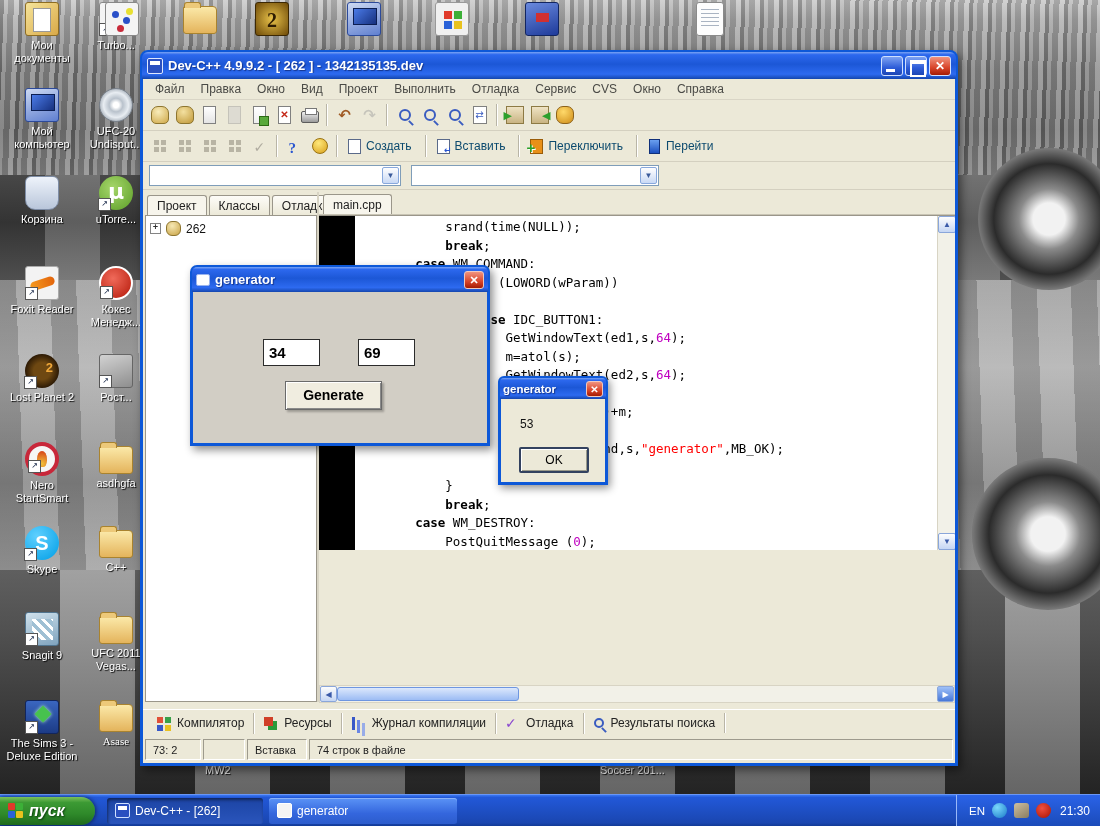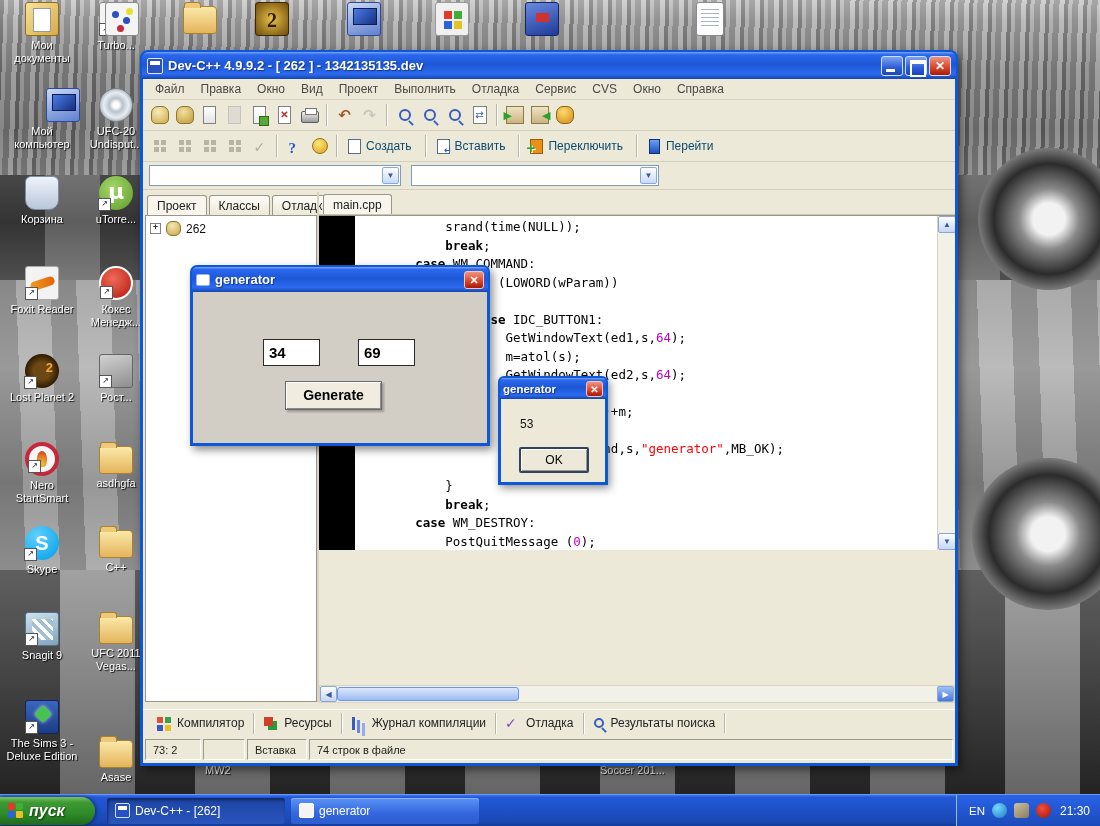--- a/index.html
+++ b/index.html
@@ -269,21 +269,21 @@
   <div class="ph ph-mid"></div>
   <div class="ph ph-bottom"></div>
   <div class="ph wheel w1"></div>
   <div class="ph wheel w2"></div>
 
   <div id="desktop-icons">
       <div class="ditem" style="left: 4px; top: 2px;">
         <span class="di di-my-documents"></span>
         <span class="dlabel">Мои документы</span>
       </div>
-      <div class="ditem" style="left: 4px; top: 88px; align-items: flex-end;">
+      <div class="ditem" style="left: 4px; top: 88px;">
         <span class="di di-my-computer"></span>
         <span class="dlabel">Мой компьютер</span>
       </div>
       <div class="ditem" style="left: 4px; top: 176px;">
         <span class="di di-recycle-bin"></span>
         <span class="dlabel">Корзина</span>
       </div>
       <div class="ditem" style="left: 4px; top: 266px;">
         <span class="di di-foxit sc"></span>
         <span class="dlabel">Foxit Reader</span>
@@ -333,21 +333,21 @@
         <span class="dlabel">asdhgfa</span>
       </div>
       <div class="ditem" style="left: 78px; top: 526px;">
         <span class="di di-folder"></span>
         <span class="dlabel">C++</span>
       </div>
       <div class="ditem" style="left: 78px; top: 612px;">
         <span class="di di-folder"></span>
         <span class="dlabel">UFC 2011 Vegas...</span>
       </div>
-      <div class="ditem" style="left: 78px; top: 736px;">
+      <div class="ditem" style="left: 78px; top: 700px; font-family: Liberation Serif, serif;">
         <span class="di di-folder"></span>
         <span class="dlabel">Asase</span>
       </div>
       <div class="ditem" style="left: 100px; top: 2px; width: 44px;">
         <span class="di di-bp"></span>
       </div>
       <div class="ditem" style="left: 178px; top: 2px; width: 44px;">
         <span class="di di-folder"></span>
       </div>
       <div class="ditem" style="left: 250px; top: 2px; width: 44px;">
@@ -611,21 +611,21 @@
     <div class="gm-body-text">53</div>
     <div class="gm-ok">OK</div>
   </div>
 
   <div class="taskbar">
     <div class="startbtn">
       <span class="winflag"></span>
       <span class="start-label">пуск</span>
     </div>
     <div class="tasks">
-        <div class="task active" style="width: 178px;">
+        <div class="task active" style="width: 156px;">
           <span class="tico tico-devcpp"></span>
           <span class="tlabel">Dev-C++ - [262]</span>
         </div>
         <div class="task" style="width: 188px;">
           <span class="tico tico-window"></span>
           <span class="tlabel">generator</span>
         </div>
       </div>
     <div class="tray">
       <span class="tray-lang">EN</span>

